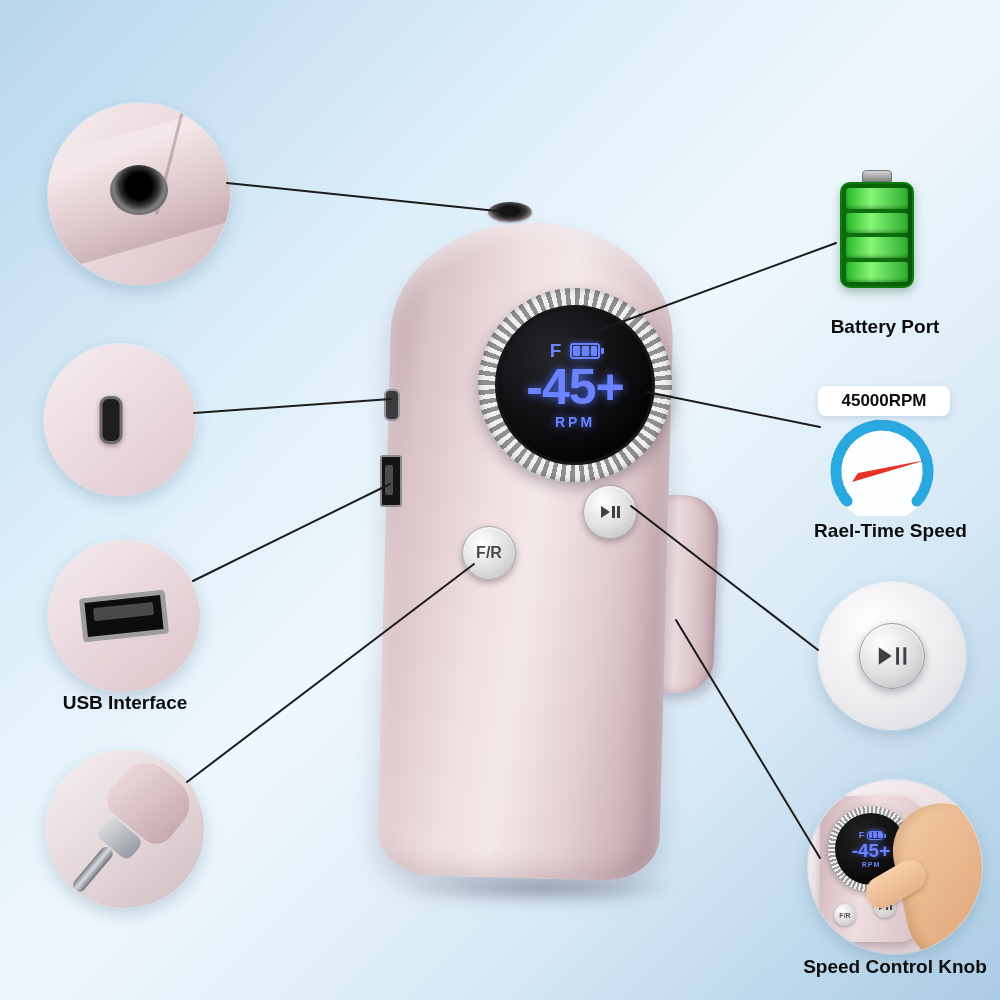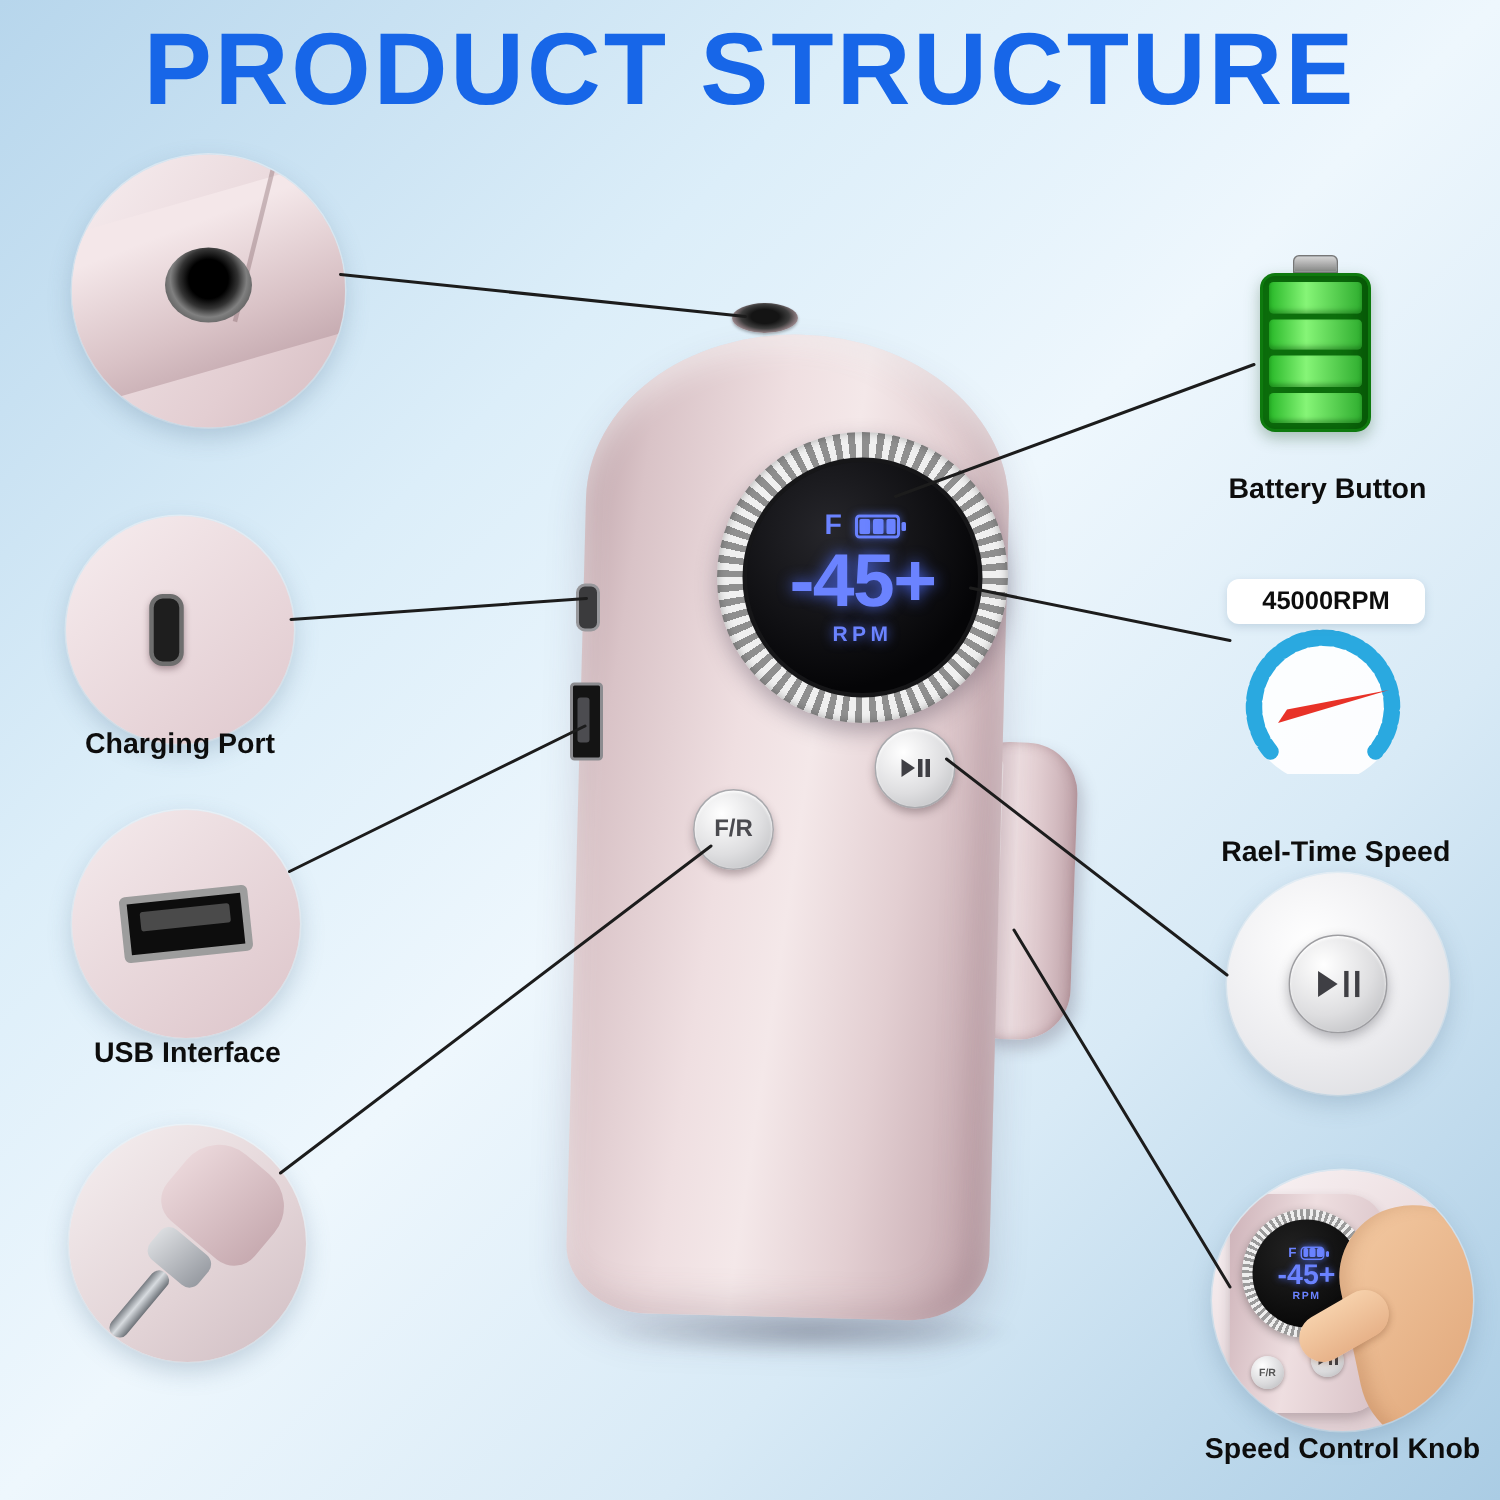--- a/index.html
+++ b/index.html
@@ -105,21 +105,21 @@
   .bbody{width:74px;height:106px;border-radius:10px;background:#0c6e0c;border:2px solid #0e7a0e;box-sizing:border-box;
     padding:4px;display:flex;flex-direction:column;gap:4px;box-shadow:inset -8px 0 12px rgba(0,60,0,.45),0 4px 10px rgba(40,90,50,.35);}
   .bbody i{flex:1;border-radius:3px;background:linear-gradient(90deg,#28b828,#86f577 40%,#2fae2f);
     box-shadow:inset 0 -2px 3px rgba(0,60,0,.35);}
   .labr1{left:795px;top:316px;width:180px;}
 
   .badge{position:absolute;left:818px;top:386px;width:124px;z-index:6;text-align:center;
     background:#ffffff;border-radius:8px;padding:5px 4px;font-size:17px;font-weight:bold;color:#0d0d0d;
     box-shadow:0 2px 6px rgba(100,130,160,.25);}
   .gauge{position:absolute;left:822px;top:416px;width:120px;height:100px;z-index:3;}
-  .labr2{left:788px;top:558px;width:205px;}
+  .labr2{left:788px;top:520px;width:205px;}
 
   .onoff{left:818px;top:582px;width:148px;height:148px;background:radial-gradient(circle at 38% 32%,#ffffff,#ececef 55%,#d6d7db);}
   .oo-btn{position:absolute;left:50%;top:50%;transform:translate(-50%,-50%);width:66px;height:66px;border-radius:50%;
     background:radial-gradient(circle at 35% 30%,#ffffff,#dedee0 55%,#b4b5b8);border:1px solid #9d9da1;
     box-shadow:0 3px 8px rgba(60,60,70,.35),inset 0 1px 2px #fff;display:flex;align-items:center;justify-content:center;box-sizing:border-box;}
   .labr3{left:800px;top:740px;width:185px;}
 
   .knob{left:808px;top:780px;width:174px;height:174px;background:linear-gradient(140deg,#fbf6f7,#e9d9dc 55%,#d9c6ca);}
   .k-dev{position:absolute;left:12px;top:16px;width:104px;height:146px;border-radius:26px;z-index:1;
     background:linear-gradient(100deg,#cdb2b8,#eedee0 45%,#d6bfc4);box-shadow:0 4px 8px rgba(90,70,80,.3);}
@@ -142,21 +142,20 @@
     background:linear-gradient(140deg,#f4cba4,#e3ac80 70%);box-shadow:inset 6px 0 10px rgba(160,100,60,.25);}
   .thumb{position:absolute;left:56px;top:88px;width:64px;height:32px;z-index:3;border-radius:16px;transform:rotate(-30deg);
     background:linear-gradient(180deg,#f6d0aa,#e7b289);box-shadow:0 2px 4px rgba(120,70,40,.3);}
   .labr4{left:782px;top:956px;width:226px;}
 </style>
 </head>
 <body>
 
 <div class="stage">
 
-  <h1 class="title">PRODUCT STRUCTURE</h1>
 
   <svg class="lines" viewBox="0 0 1000 1000">
     <line x1="227" y1="183" x2="497" y2="211"></line>
     <line x1="194" y1="413" x2="391" y2="399"></line>
     <line x1="193" y1="581" x2="390" y2="484"></line>
     <line x1="187" y1="782" x2="474" y2="564"></line>
     <line x1="597" y1="331" x2="836" y2="243"></line>
     <line x1="647" y1="392" x2="820" y2="427"></line>
     <line x1="631" y1="506" x2="818" y2="650"></line>
     <line x1="676" y1="620" x2="820" y2="858"></line>
@@ -197,21 +196,20 @@
 
   <div class="co-circle c1">
     <div class="cp-plate"></div>
     <div class="cp-seam"></div>
     <div class="cp-hole"></div>
   </div>
 
   <div class="co-circle c2">
     <div class="chg-slot"></div>
   </div>
-  <div class="lab lab2">Charging Port</div>
 
   <div class="co-circle c3">
     <div class="usb-a"></div>
   </div>
   <div class="lab lab3">USB Interface</div>
 
   <div class="co-circle c4">
     <div class="hp-wrap">
       <div class="hp-body"></div>
       <div class="hp-collar"></div>
@@ -221,21 +219,21 @@
 
   <div class="battery">
     <i class="bcap"></i>
     <div class="bbody">
       <i></i>
       <i></i>
       <i></i>
       <i></i>
     </div>
   </div>
-  <div class="lab labr1">Battery Button</div>
+  <div class="lab labr1">Battery Port</div>
 
   <div class="badge">45000RPM</div>
   <svg class="gauge" viewBox="0 0 120 100">
     <circle cx="60" cy="56" r="50" fill="#ffffff" opacity="0.9"></circle>
     <path d="M 25 85 A 46 46 0 1 1 95 85" fill="none" stroke="#2aa9e0" stroke-width="11" stroke-dasharray="6 3.5" stroke-linecap="round"></path>
     <polygon points="30,66 104,44 36,57" fill="#e83228"></polygon>
   </svg>
   <div class="lab labr2">Rael-Time Speed</div>
 
   <div class="co-circle onoff">

